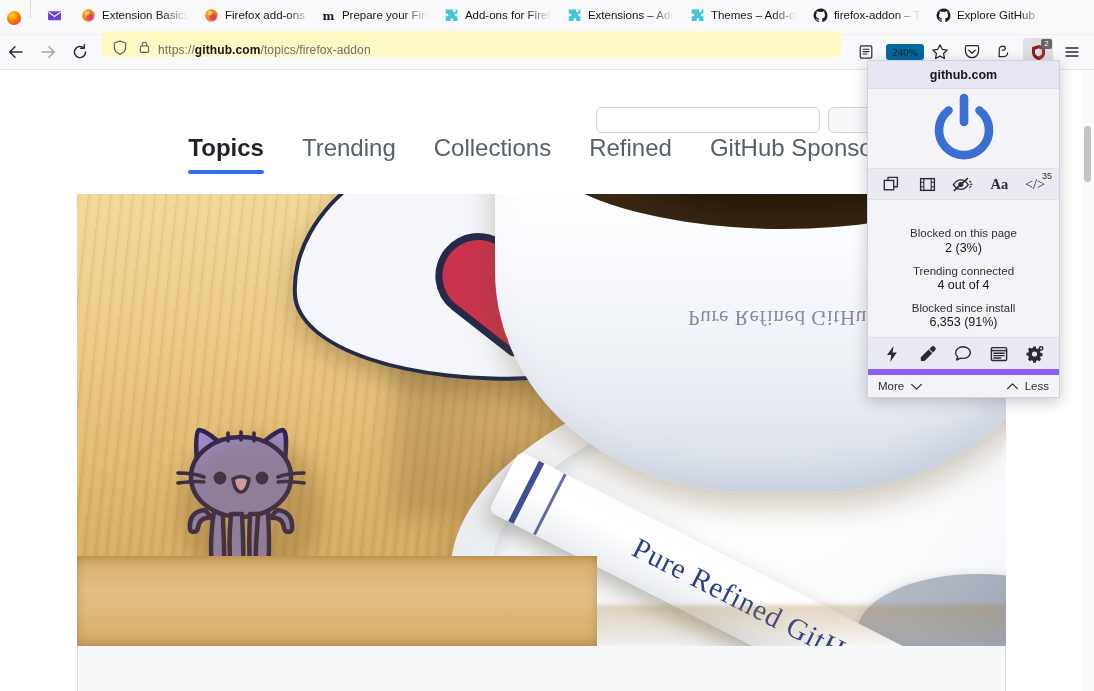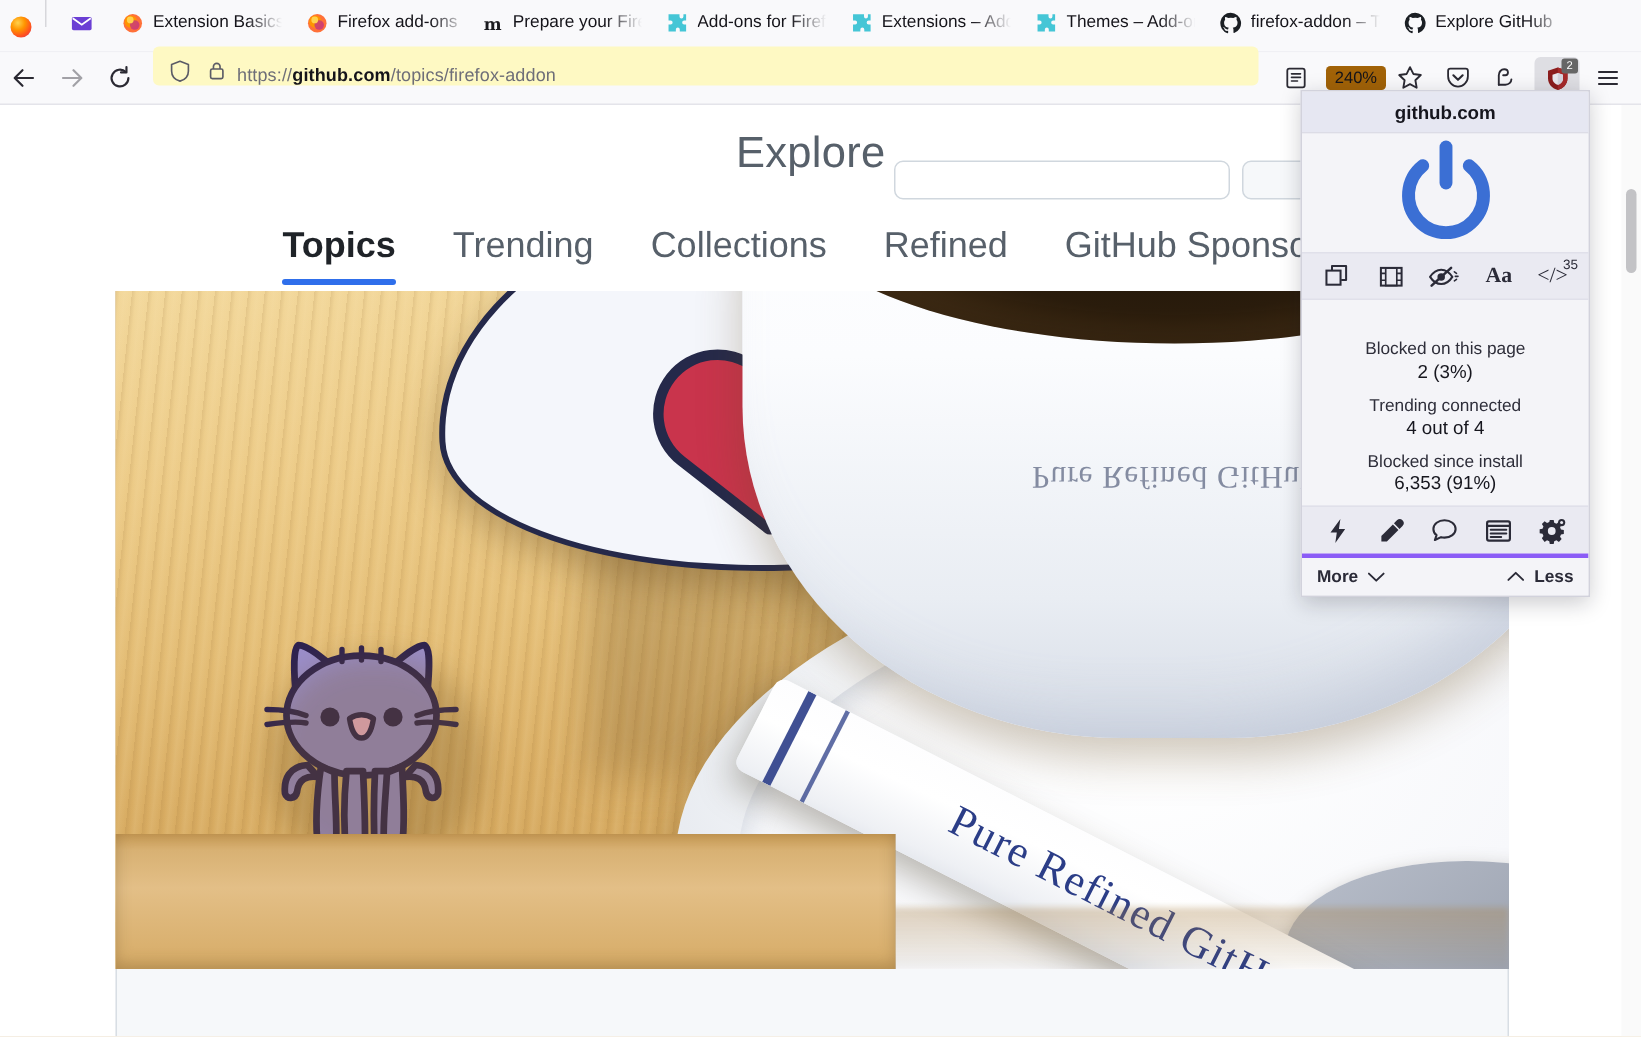--- a/index.html
+++ b/index.html
@@ -63,22 +63,22 @@
     display: flex; align-items: flex-end; gap: 0px;
     padding: 0 6px; min-width: 0;
   }
   .urlbar .ic { width: 24px; height: 20px; display: flex; align-items: center; justify-content: center; flex: 0 0 auto; }
   .urltext {
     font-size: 12px; color: #6e6e78; white-space: nowrap; overflow: hidden;
     margin-left: 2px; letter-spacing: .1px;
   }
   .urltext b { color: #15141a; font-weight: 700; }
   .zoombadge {
-    font-size: 11px; color: #15141a; background: #a16207; border-radius: 3px;
-    padding: 2px 6px; margin-left: 4px; flex: 0 0 auto;
+    font-size: 11px; color: #15141a; background: #0369a1; border-radius: 3px;
+    padding: 2px 6px; margin-left: 4px; flex: 0 0 auto; font-family: Liberation Serif, serif;
   }
   .navright { display: flex; align-items: center; flex: 0 0 auto; padding-right: 6px; }
   .ublock-btn {
     width: 30px; height: 28px; border-radius: 4px; background: #dedee3;
     display: flex; align-items: center; justify-content: center; position: relative;
     margin: 0 3px;
   }
   .ublock-badge {
     position: absolute; right: 1px; top: 1px;
     min-width: 11px; height: 10px; padding: 0 1.5px;
@@ -89,21 +89,21 @@
   
   .content {
     position: absolute; top: 70px; left: 0; width: 1094px; height: 621px;
     background: #ffffff; overflow: hidden;
   }
   .explore-title {
     position: absolute; top: 16px; left: 0; width: 1081px; text-align: center;
     font-size: 29px; color: #57606a; font-weight: 400; letter-spacing: .2px;
   }
   .navtabs {
-    position: absolute; top: 80px; left: 0; width: 1081px;
+    position: absolute; top: 64px; left: 0; width: 1081px;
     display: flex; justify-content: center; align-items: flex-end; gap: 38px; text-align: right;
   }
   .navtab {
     font-size: 24px; color: #57606a; padding-bottom: 12px; position: relative; white-space: nowrap;
   }
   .navtab.sel { color: #1f2328; font-weight: 700; }
   .navtab.sel::after {
     content: ""; position: absolute; left: 0; right: 0; bottom: 0; height: 4px;
     background: #fd8c73; background: #2f6feb; border-radius: 2px;
   }
@@ -297,21 +297,21 @@
   .stat .val { font-size: 12.5px; color: #16161e; }
   .pop-actionrow {
     height: 32px; background: #eaeaf2;
     display: flex; align-items: center; justify-content: space-around;
     padding: 0 6px;
     border-top: 1px solid #e0e0ea;
   }
   .pop-footer {
     height: 28px; background: #f4f4f8;
     display: flex; align-items: center; justify-content: space-between;
-    padding: 0 10px; border-top: 3px solid #8b5cf6; font-weight: bold;
+    padding: 0 10px; border-top: 6px solid #8b5cf6;
   }
   .foot-grp { display: flex; align-items: center; gap: 6px; }
   .foot-lbl { font-size: 11.5px; color: #2b2b38; }
 </style>
 </head>
 <body>
 
 <div id="root">
 
   <div class="tabstrip">
@@ -471,21 +471,20 @@
       <div class="navbtn">
         <svg width="18" height="18" viewBox="0 0 18 18">
           <path d="M3 5h12M3 9h12M3 13h12" stroke="#2b2a33" stroke-width="1.4" stroke-linecap="round"></path>
         </svg>
       </div>
     </div>
   </div>
 
   <div class="content">
 
-    <div class="explore-title">Explore</div>
 
     <div class="navtabs">
       <div class="navtab sel">
         <span>Topics</span>
       </div>
       <div class="navtab">
         <span>Trending</span>
       </div>
       <div class="navtab">
         <span>Collections</span>

